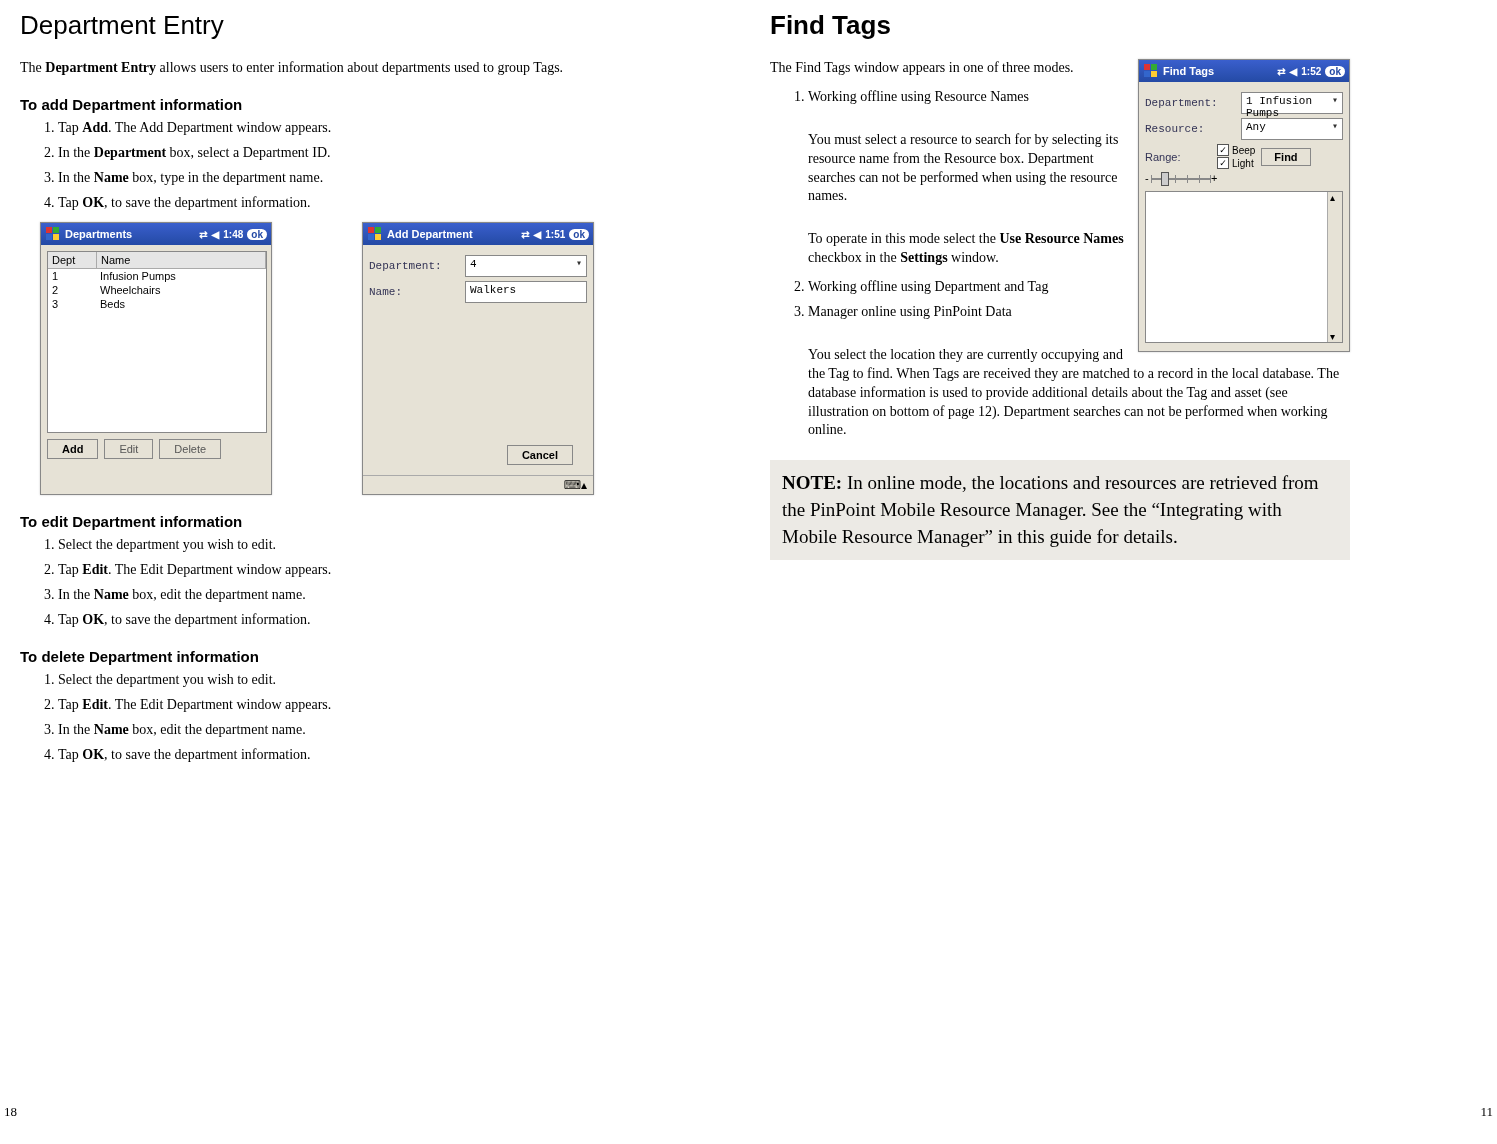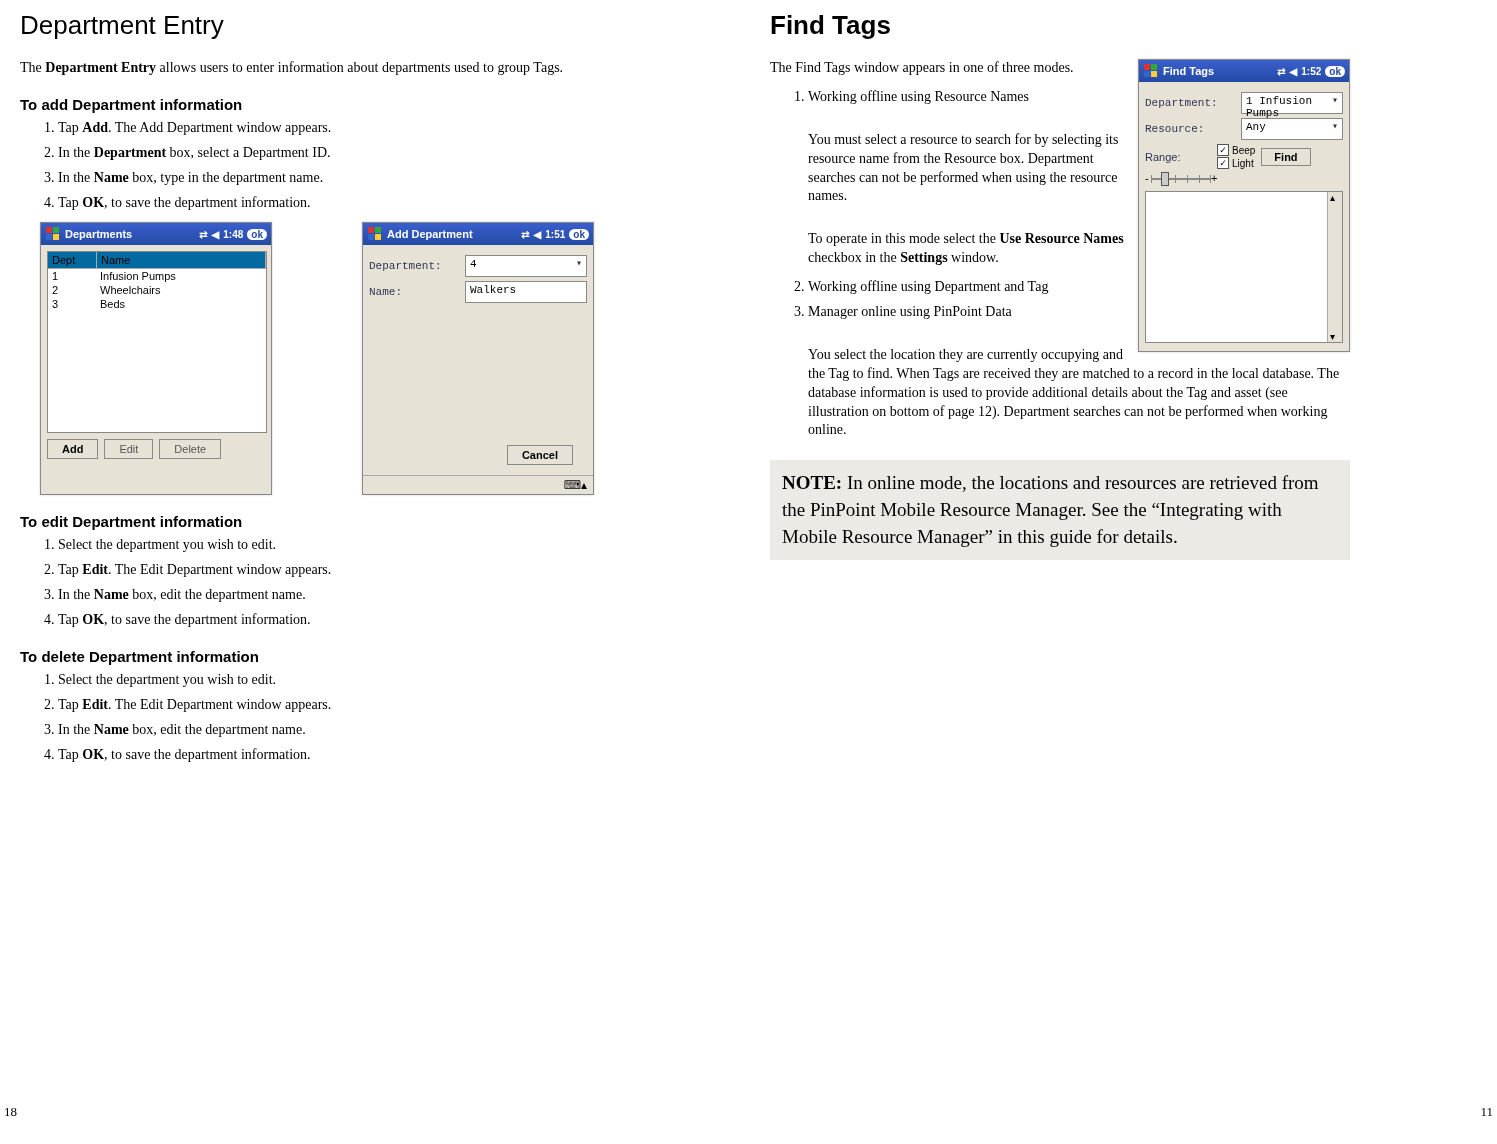--- a/index.html
+++ b/index.html
@@ -55,21 +55,21 @@
   .pda-title .spacer { flex:1; }
   .status-icons { display:flex; align-items:center; gap:4px; font-size:10px; }
   .ok-badge {
     background:#fff; color:#244aa5; border-radius:8px; padding:0 4px; font-size:10px; font-weight:bold; margin-left:4px;
   }
   .pda-body { padding: 6px; min-height: 230px; position:relative; box-sizing:border-box; }
   .tbl {
     background:#fff; border:1px solid #888; width:100%; height:180px;
     font-size:11px;
   }
-  .tbl-head { display:flex; background:#0369a1; border-bottom:1px solid #aaa; }
+  .tbl-head { display:flex; background:#e5e5e5; border-bottom:1px solid #aaa; }
   .tbl-head div { padding:2px 4px; border-right:1px solid #aaa; }
   .tbl-head .c1 { width:40px; }
   .tbl-head .c2 { flex:1; }
   .tbl-row { display:flex; }
   .tbl-row div { padding:1px 4px; }
   .tbl-row .c1 { width:40px; }
   .tbl-row .c2 { flex:1; }
   .btnbar { display:flex; gap:6px; margin-top:6px; }
   .btn {
     border:1px solid #888; background:#e6e2d6; padding:3px 14px; font-size:11px; color:#555;

